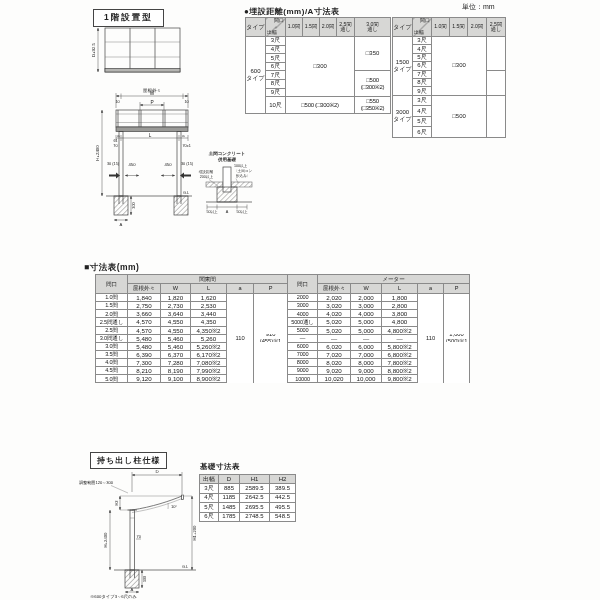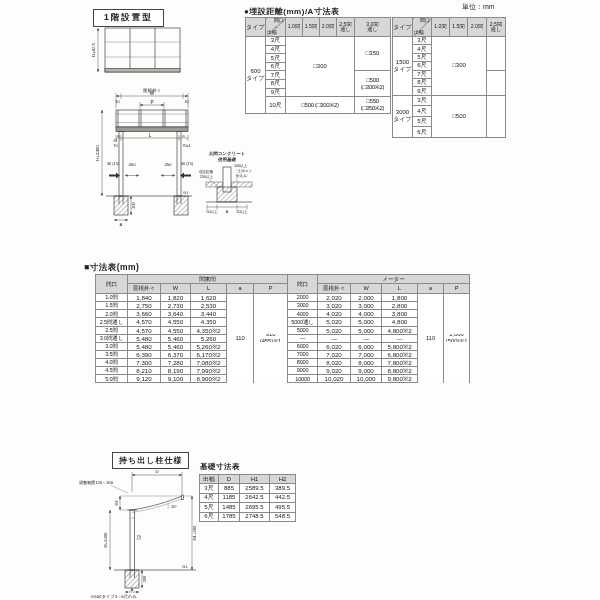--- a/index.html
+++ b/index.html
@@ -594,21 +594,21 @@
             <span class="mval"></span>
           </td>
       </tr>
       </tbody>
   </table>
 
   <div class="abs notes2" style="left:84px;top:386px;">
     
   <div></div><div></div><div></div><div></div></div>
 
-  <div class="abs boxlabel" style="left:90px;top:452px;font-size:8px;letter-spacing:1px;padding:2px 6px;margin-left:22px;">持ち出し柱仕様</div>
+  <div class="abs boxlabel" style="left:90px;top:452px;font-size:8px;letter-spacing:1px;padding:2px 6px;">持ち出し柱仕様</div>
 
   <svg class="abs" style="left:78px;top:466px;" width="128" height="134" viewBox="0 0 128 134">
     <g>
 
       <text font-size="4.1" x="1" y="18">調整範囲120～300</text>
       <line class="thin" x1="33" y1="19.5" x2="50" y2="27"></line>
 
       <line class="dim" x1="54" y1="9" x2="104" y2="9" marker-start="url(#ar)" marker-end="url(#ar)"></line>
       <line class="dim" x1="54" y1="6" x2="54" y2="26"></line>
         <line class="dim" x1="104" y1="6" x2="104" y2="28"></line>

